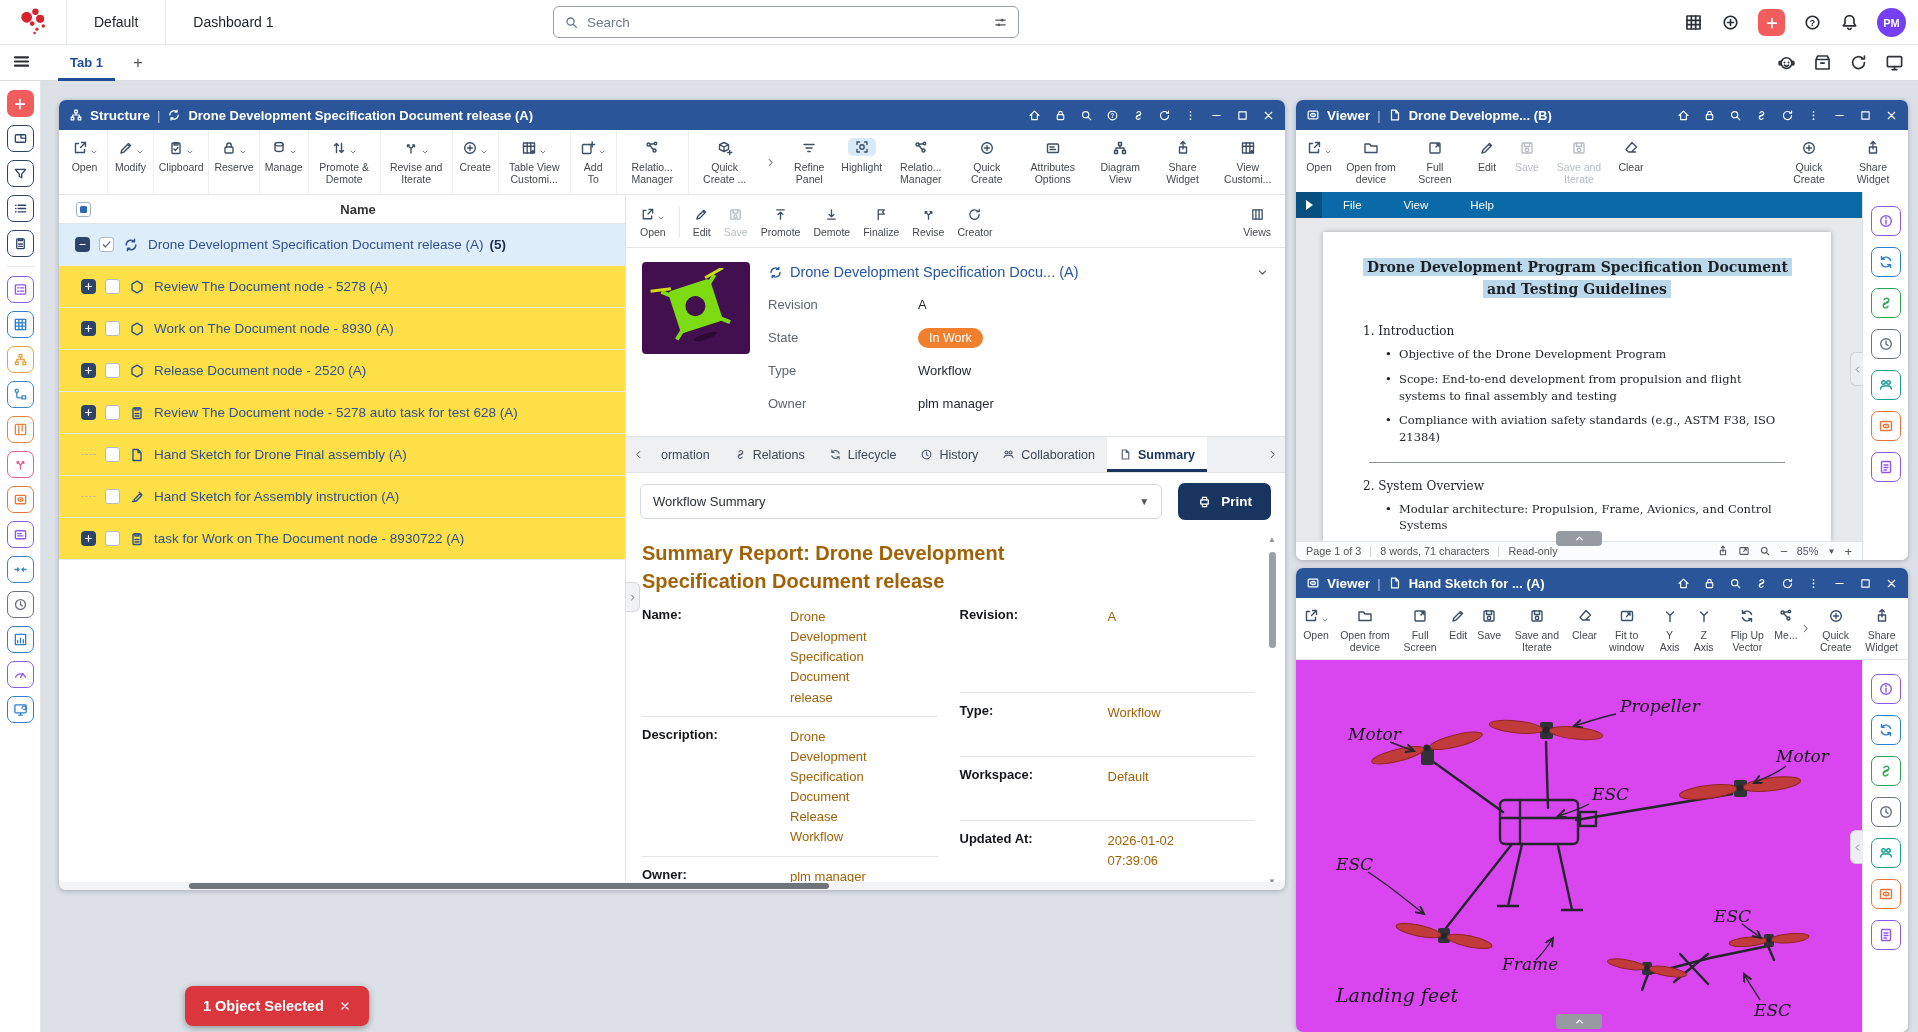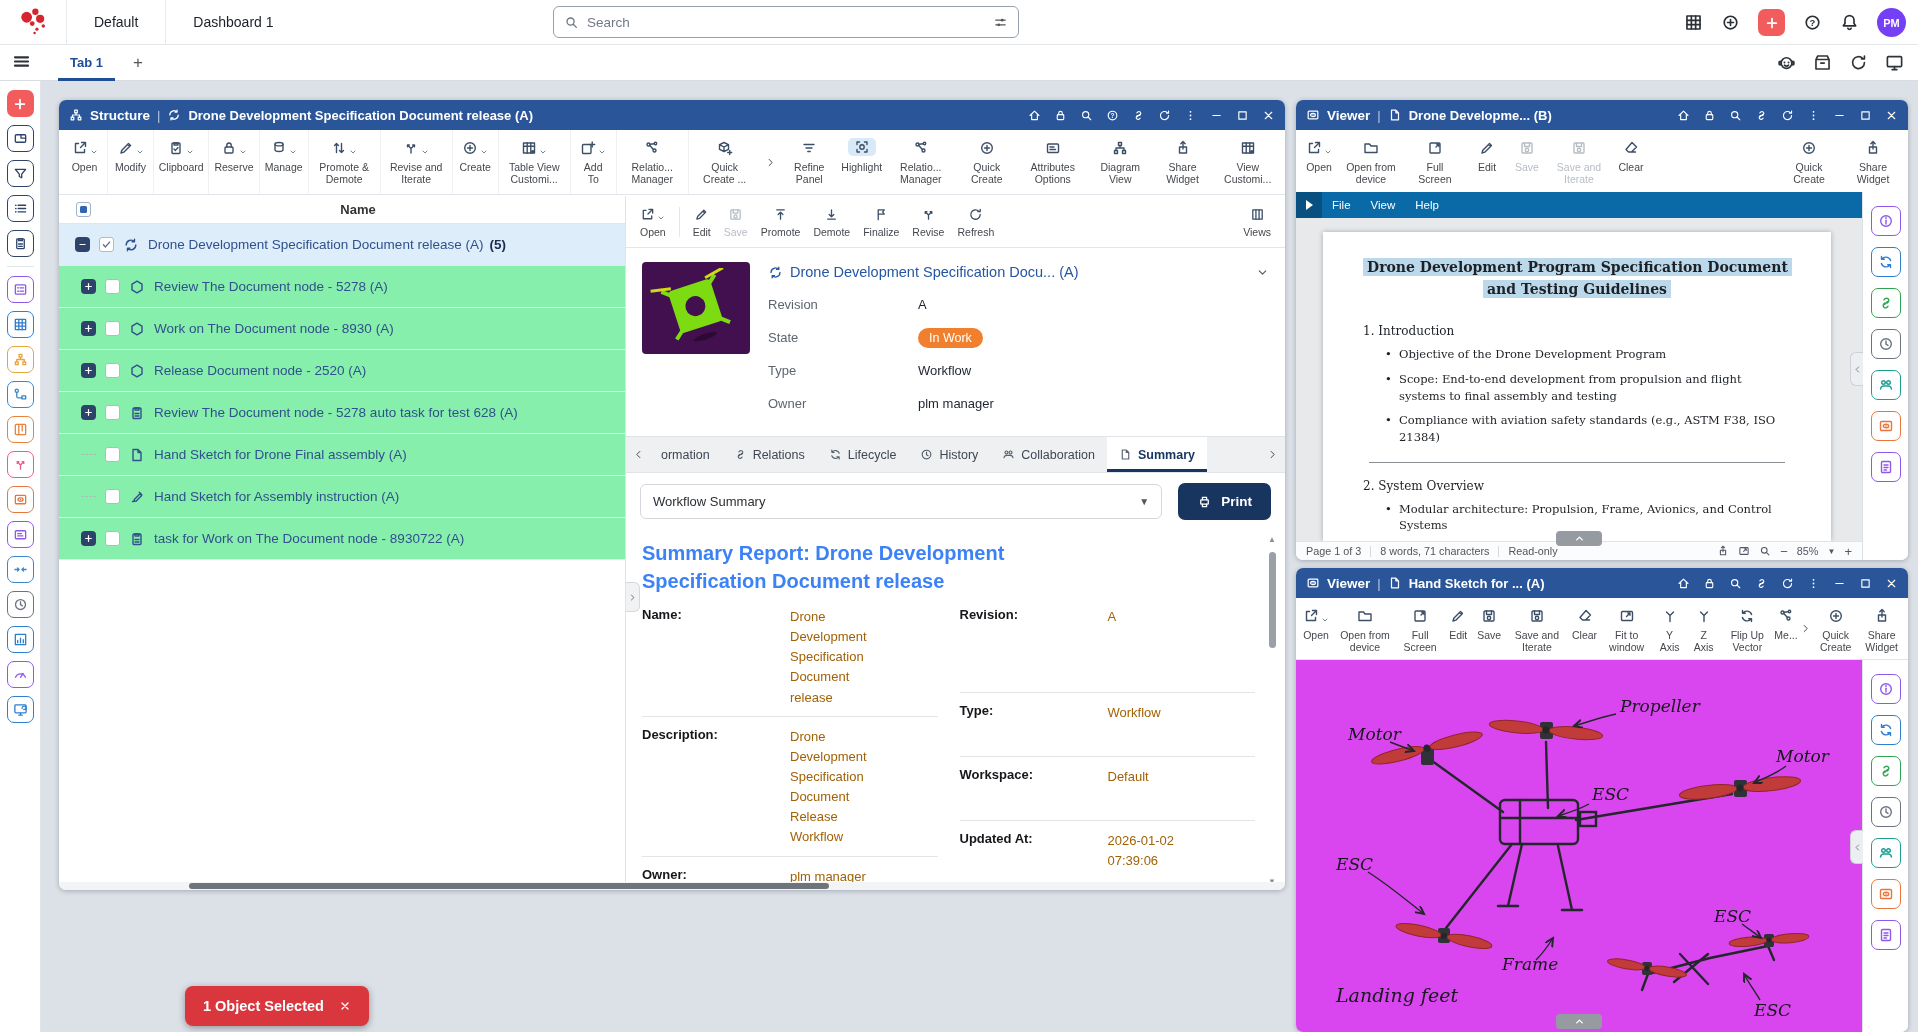--- a/index.html
+++ b/index.html
@@ -46,21 +46,21 @@
 .hlact{background:#d8eaf8;border-radius:5px}
 .chevbtn{display:flex;align-items:center;padding:0 4px;color:#444}
 .tbright{margin-left:auto;display:flex}
 
 .pbody{position:absolute;top:96px;left:0;right:0;bottom:0;display:flex}
 .tree{width:567px;border-right:1px solid #dfe3e7;display:flex;flex-direction:column;position:relative}
 .tcolh{height:28px;border-bottom:1px solid #e2e5e9;display:flex;align-items:center;font-size:13px;font-weight:bold;color:#333;padding-left:17px}
 .tcolh .cname{flex:1;text-align:center}
 .tree-rows{position:relative}
 .tree-rows::before{content:"";position:absolute;left:29px;top:21px;height:294px;border-left:1px solid #c9cdd3}
-.trow{height:42px;display:flex;align-items:center;gap:9px;padding-left:16px;border-bottom:1px solid #e8eaee;font-size:13.5px;color:#31508c;background:#86efac;cursor:pointer;position:relative;z-index:1}
+.trow{height:42px;display:flex;align-items:center;gap:9px;padding-left:16px;border-bottom:1px solid #e8eaee;font-size:13.5px;color:#31508c;background:#fde047;cursor:pointer;position:relative;z-index:1}
 .trow.sel{background:#ddeefa}
 .trow.child{padding-left:22px}
 .exp{width:15px;height:15px;border-radius:4px;background:#2e4369;color:#fff;display:flex;align-items:center;justify-content:center;flex:none}
 .dash{width:15px;border-top:1px dashed #b4bac2;flex:none}
 .cb{width:15px;height:15px;border:1px solid #b3bac2;border-radius:3px;background:#fff;display:flex;align-items:center;justify-content:center;flex:none;color:#5b7089}
 .cb.part{border-color:#9fb3cc}
 .cb.part::after{content:"";width:7px;height:7px;background:#2f66b3;border-radius:1.5px}
 .ricon{color:#31508c;display:flex}
 .rlabel{white-space:nowrap;overflow:hidden;text-overflow:ellipsis}
 .rcount{font-weight:bold;color:#1d2b4f;margin-left:-3px}
@@ -86,37 +86,37 @@
 .dtabs{height:37px;background:#eef0f2;border-top:1px solid #e0e3e7;border-bottom:1px solid #e0e3e7;display:flex;align-items:center;padding:0 2px;font-size:12.5px;color:#3e4753}
 .dtab{display:flex;align-items:center;gap:6px;padding:0 12px;height:100%;cursor:pointer;white-space:nowrap}
 .dtab svg{color:#55606c}
 .dtab.active{background:#fff;box-shadow:inset 0 -3px 0 #17355e;color:#17355e;font-weight:bold}
 .tab-arrow{color:#444;padding:0 5px;display:flex;align-items:center;height:100%}
 .sumbar{height:56px;display:flex;align-items:center;gap:16px;padding:0 14px}
 .select{flex:1;height:35px;border:1px solid #d4d8dd;border-radius:6px;display:flex;align-items:center;padding:0 12px;font-size:13px;color:#2b2f33;background:#fff;cursor:pointer}
 .select .car{margin-left:auto;color:#555;font-size:10px}
 .printbtn{height:37px;background:#17355e;color:#fff;border-radius:7px;display:flex;align-items:center;gap:9px;padding:0 19px;font-size:13.5px;font-weight:bold;cursor:pointer}
 .sumc{flex:1;position:relative;padding:10px 30px 0 16px;overflow:hidden}
-.rtitle{font-size:20px;font-weight:bold;color:#3b82f6;line-height:1.4;max-width:480px}
+.rtitle{font-size:20px;font-weight:bold;color:#a16207;line-height:1.4;max-width:480px}
 .ahead{font-size:15.5px;font-weight:bold;color:#101214;margin-top:20px;padding-bottom:8px;border-bottom:2px solid #17191c}
 .acols{display:flex;margin-top:2px}
 .acol{flex:1;min-width:0}
 .acol.r{padding-left:22px}
 .arow{display:flex;padding:10px 0 8px;border-bottom:1px solid #e4e4e6;font-size:13px}
 .alabel{width:148px;font-weight:bold;color:#15171a;flex:none}
 .aval{width:100px;color:#a16207;line-height:1.55}
 .vsb{position:absolute;right:7px;top:6px;bottom:4px;width:12px;display:flex;flex-direction:column;align-items:center;font-size:8px;color:#8a9096}
 .vsb .tk{flex:1;position:relative;width:7px}
 .vsb .th{position:absolute;top:8px;left:0;width:7px;height:96px;background:#9aa0a6;border-radius:4px}
 
 .vtbtn{min-width:40px;padding:8px 6px 3px;max-width:64px}
 .menubar{height:26px;background:#0a69a7;display:flex;align-items:center;color:#fff;font-size:11.5px;margin-right:46px}
 .mplay{width:26px;height:26px;background:#07507f;display:flex;align-items:center;justify-content:center;flex:none}
 .mplay i{width:0;height:0;border-left:7px solid #fff;border-top:5px solid transparent;border-bottom:5px solid transparent;display:block}
-.mitem{padding:0 10px;cursor:pointer}
+.mitem{padding:0 21px;cursor:pointer}
 .docarea{position:relative;background:#e8e9eb;height:323px;margin-right:46px;overflow:hidden}
 .page{background:#fff;box-shadow:0 0 5px rgba(0,0,0,.28);width:508px;margin:14px 0 0 27px;padding:25px 40px 0;font-family:"DejaVu Serif","Liberation Serif",serif;color:#1d2125;height:309px;overflow:hidden}
 .doctitle{text-align:center;font-weight:bold;font-size:14px;line-height:1.55}
 .doctitle span{background:#bcd9ec;padding:1px 4px;box-decoration-break:clone;-webkit-box-decoration-break:clone}
 .dochead{font-weight:normal;font-size:12px;margin:24px 0 4px}
 .dochead.h2{margin-top:16px}
 .doc ul{list-style:none;padding-left:22px}
 .doc li{font-size:11.5px;line-height:1.45;margin:8px 0;padding-left:14px;position:relative}
 .doc li::before{content:"•";position:absolute;left:0;top:0}
 .docline{border:none;border-top:1.5px solid #8a8f94;margin:16px auto 2px;width:97%}
@@ -993,21 +993,21 @@
               </svg>
             </span>
             <span>Revise</span>
           </div>
         <div class="mbtn">
             <span class="irow">
               <svg class="ic s15">
                 <use href="#i-refresh"></use>
               </svg>
             </span>
-            <span>Refresh</span>
+            <span>Creator</span>
           </div>
         <div class="mbtn" style="margin-left:auto">
             <span class="irow">
               <svg class="ic s15">
                 <use href="#i-columns"></use>
               </svg>
             </span>
             <span>Views</span>
           </div>
       </div>

